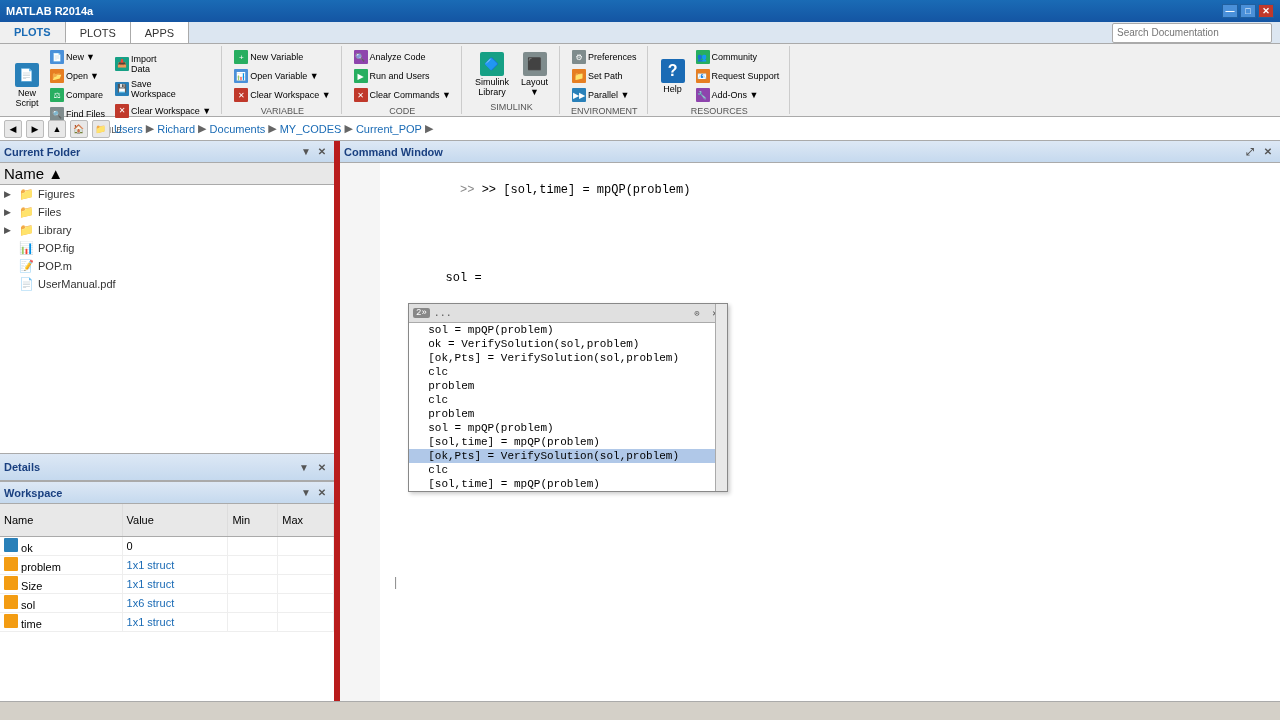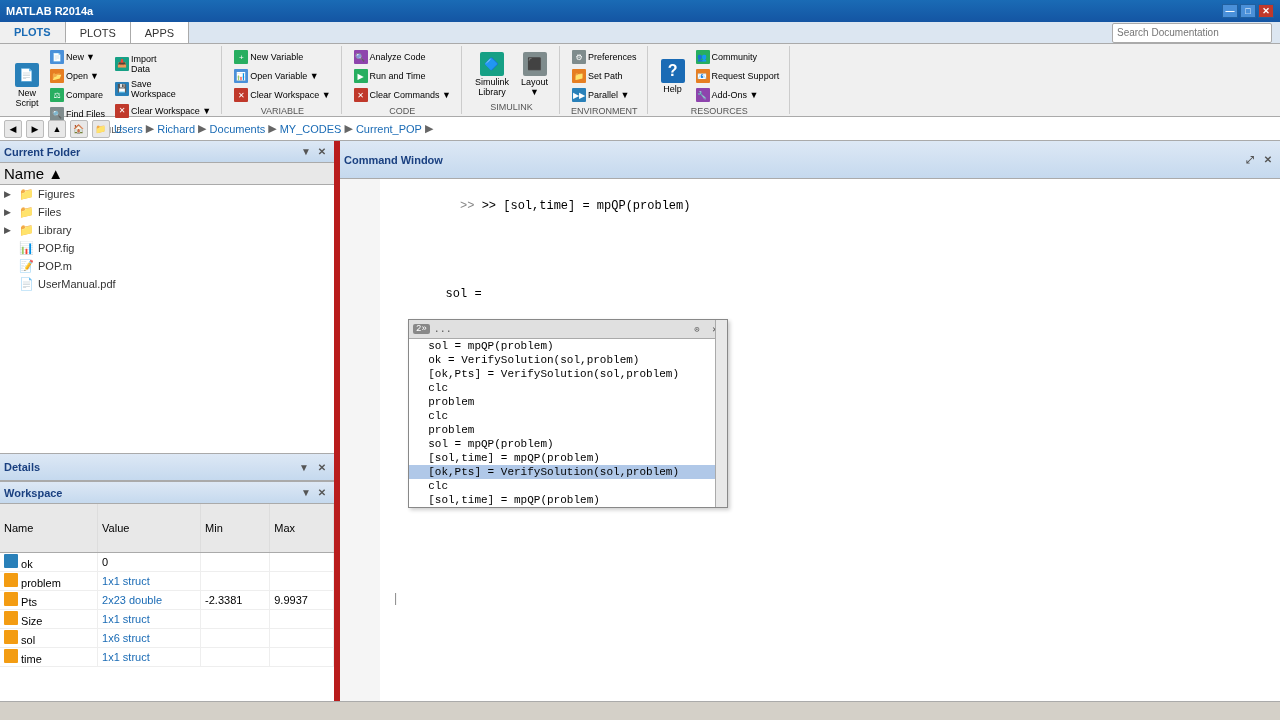--- a/index.html
+++ b/index.html
@@ -243,21 +243,21 @@
     }
     .workspace-table table {
       width: 100%;
       border-collapse: collapse;
       font-size: 11px;
     }
     .workspace-table th {
       background: #e8e8e8;
       border-bottom: 1px solid #aaa;
       border-right: 1px solid #ddd;
-      padding: 18px 4px;
+      padding: 10px 4px;
       text-align: left;
       font-weight: normal;
       position: sticky; top: 0;
     }
     .workspace-table td {
       border-bottom: 1px solid #eee;
       border-right: 1px solid #eee;
       padding: 1px 4px;
       height: 18px;
     }
@@ -268,21 +268,21 @@
 
     
     .right-panel {
       flex: 1;
       display: flex;
       flex-direction: column;
     }
     .cmd-header {
       background: linear-gradient(to bottom, #dde8f5, #c5d9ee);
       border-bottom: 1px solid #aaa;
-      height: 38px;
+      height: 22px;
       display: flex;
       align-items: center;
       padding: 0 4px;
       font-size: 11px;
       font-weight: bold;
       color: #1a4080;
     }
     .cmd-body {
       flex: 1;
       background: white;
@@ -458,21 +458,21 @@
 
     <div class="ribbon-group">
       <div class="ribbon-group-items">
         <div style="display:flex;flex-direction:column;gap:1px">
           <div class="ribbon-btn-small">
             <div class="small-icon" style="background:#8e44ad">🔍</div>
             <span>Analyze Code</span>
           </div>
           <div class="ribbon-btn-small">
             <div class="small-icon green">▶</div>
-            <span>Run and Time</span>
+            <span>Run and Users</span>
           </div>
           <div class="ribbon-btn-small">
             <div class="small-icon" style="background:#c0392b">✕</div>
             <span>Clear Commands ▼</span>
           </div>
         </div>
       </div>
       <div class="ribbon-group-label">CODE</div>
     </div>
 
@@ -636,26 +636,20 @@
               <td></td>
               <td></td>
             </tr>
             <tr>
               <td><span class="ws-icon yellow"></span> <span>problem</span></td>
               <td><span class="link-text">1x1 struct</span></td>
               <td></td>
               <td></td>
             </tr>
             <tr>
-              <td><span class="ws-icon yellow"></span> <span>Pts</span></td>
-              <td><span class="link-text">2x23 double</span></td>
-              <td>-2.3381</td>
-              <td>9.9937</td>
-            </tr>
-            <tr>
               <td><span class="ws-icon yellow"></span> <span>Size</span></td>
               <td><span class="link-text">1x1 struct</span></td>
               <td></td>
               <td></td>
             </tr>
             <tr>
               <td><span class="ws-icon yellow"></span> <span>sol</span></td>
               <td><span class="link-text">1x6 struct</span></td>
               <td></td>
               <td></td>

